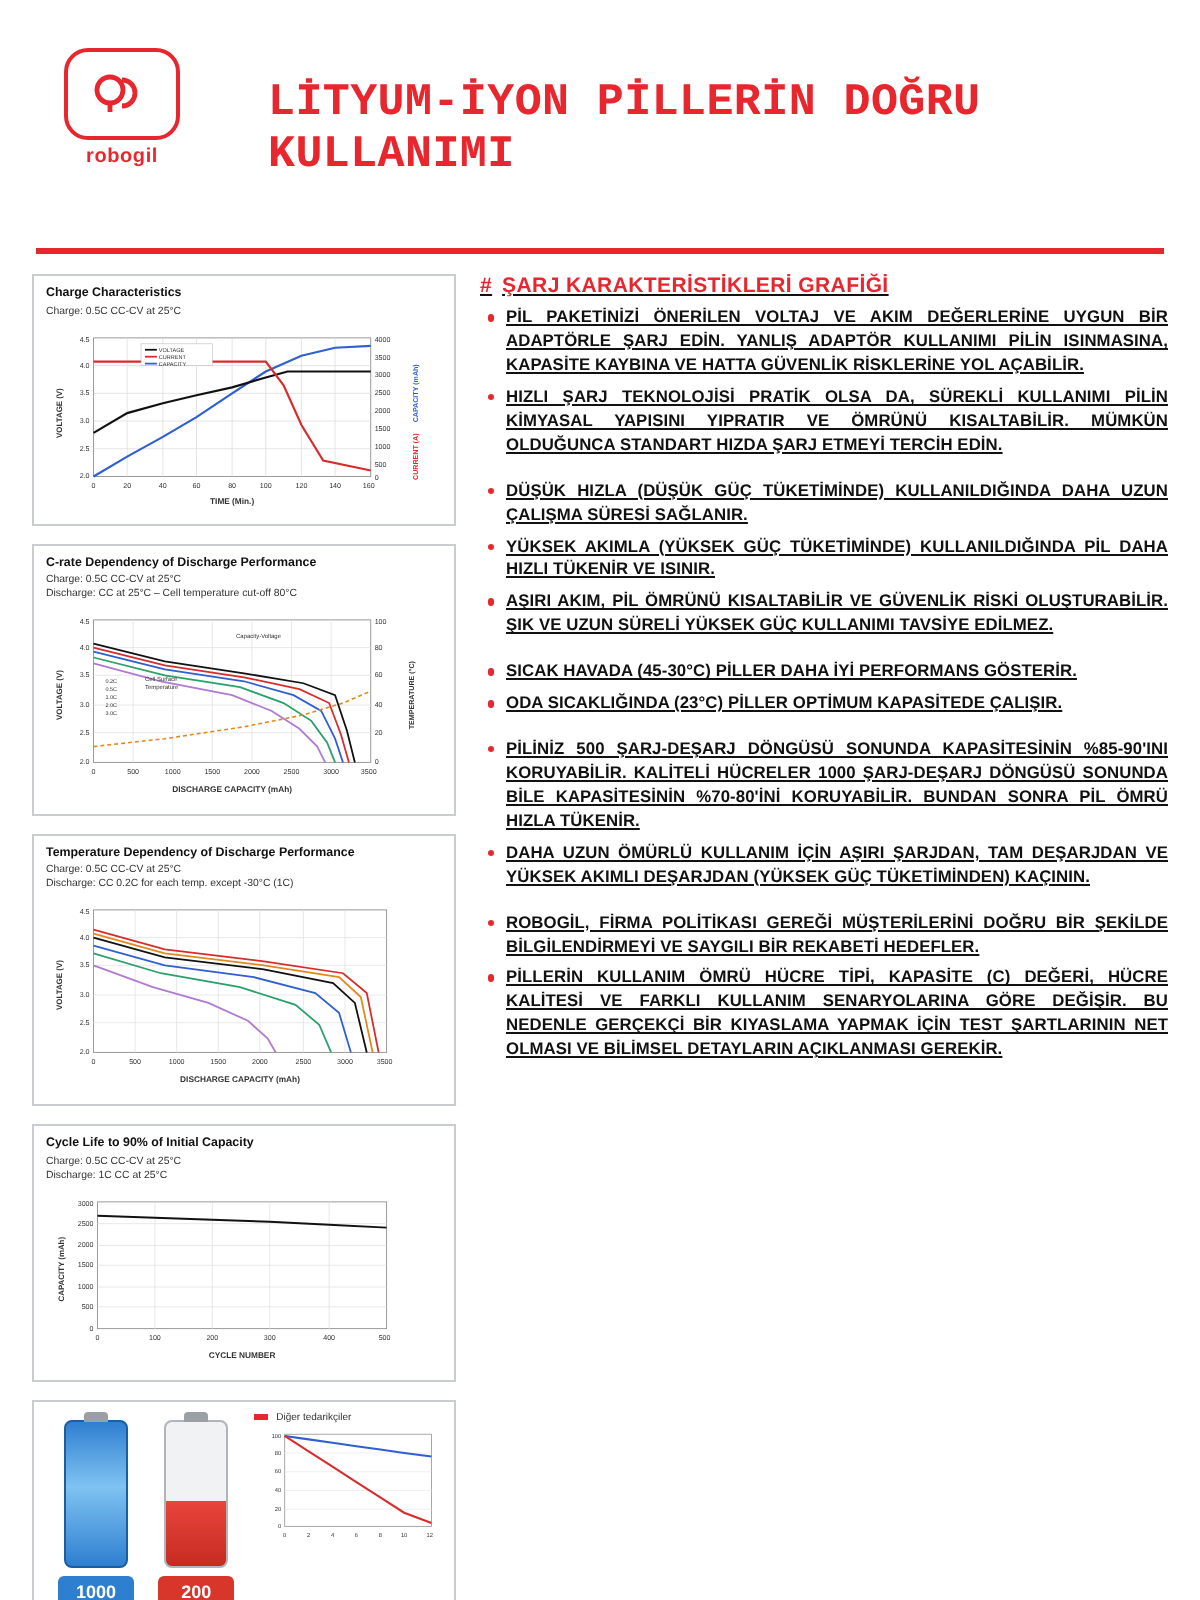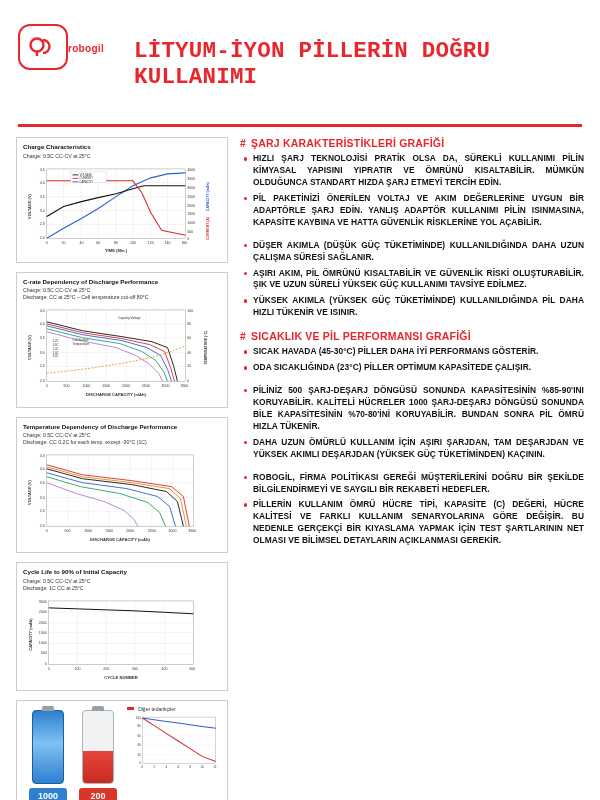--- a/index.html
+++ b/index.html
@@ -7,38 +7,38 @@
     width:600px;height:800px;
     background:#ffffff;
     font-family:"Liberation Sans", sans-serif;
     color:#111;
     overflow:hidden;
   }
   .page{position:relative;width:600px;height:800px;box-sizing:border-box;padding:14px 16px 10px 16px;}
 
   
   .header{display:flex;align-items:flex-start;gap:14px;padding:6px 2px 10px 2px;}
-  .logo-box{width:86px;flex:0 0 86px;display:flex;flex-direction:row;align-items:center;justify-content:center;padding-top:4px;}
+  .logo-box{width:86px;flex:0 0 86px;display:flex;flex-direction:column;align-items:center;justify-content:center;padding-top:4px;}
   .logo-mark{
     width:54px;height:42px;border:2px solid #E8262E;border-radius:12px;
     display:flex;align-items:center;justify-content:center;
   }
   .logo-mark svg{display:block;}
   .logo-word{font-size:10px;color:#E8262E;letter-spacing:.3px;margin-top:3px;font-weight:bold;}
   .title-wrap{flex:1 1 auto;padding-top:2px;}
   .main-title{
     color:#E8262E;font-size:22.5px;line-height:1.16;font-weight:bold;letter-spacing:.2px;
     text-transform:uppercase;margin:16px;font-family:Liberation Mono, monospace;
   }
   .header-rule{height:3px;background:#E8262E;margin:8px 2px 10px 2px;}
 
   
   .content{display:flex;gap:12px;align-items:flex-start;}
   .col-left{width:212px;flex:0 0 212px;}
-  .col-right{flex:1 1 auto;}
+  .col-right{flex:1 1 auto;text-decoration:underline;}
 
   
   .chart-card{border:1px solid #c9ccd1;background:#fff;padding:5px 6px 4px 6px;margin-bottom:9px;}
   .chart-title{font-size:6.2px;font-weight:bold;color:#111;line-height:1.35;margin-bottom:1px;}
   .chart-sub{font-size:5.2px;color:#333;line-height:1.35;}
   .chart-area{position:relative;margin-top:3px;}
   .chart-area svg{display:block;width:100%;height:auto;}
 
   
   .sec{margin-bottom:11px;}
@@ -379,35 +379,34 @@
         </div>
       </div>
 
     </div>
 
     <div class="col-right">
 
       <div class="sec">
         <h2 class="sec-head"><span class="hash">#</span><span>ŞARJ KARAKTERİSTİKLERİ GRAFİĞİ</span></h2>
         <ul class="bullets">
+          <li>PİL PAKETİNİZİ ÖNERİLEN VOLTAJ VE AKIM DEĞERLERİNE UYGUN BİR ADAPTÖRLE ŞARJ EDİN. YANLIŞ ADAPTÖR KULLANIMI PİLİN ISINMASINA, KAPASİTE KAYBINA VE HATTA GÜVENLİK RİSKLERİNE YOL AÇABİLİR.</li>
           <li>HIZLI ŞARJ TEKNOLOJİSİ PRATİK OLSA DA, SÜREKLİ KULLANIMI PİLİN KİMYASAL YAPISINI YIPRATIR VE ÖMRÜNÜ KISALTABİLİR. MÜMKÜN OLDUĞUNCA STANDART HIZDA ŞARJ ETMEYİ TERCİH EDİN.</li>
-          <li>PİL PAKETİNİZİ ÖNERİLEN VOLTAJ VE AKIM DEĞERLERİNE UYGUN BİR ADAPTÖRLE ŞARJ EDİN. YANLIŞ ADAPTÖR KULLANIMI PİLİN ISINMASINA, KAPASİTE KAYBINA VE HATTA GÜVENLİK RİSKLERİNE YOL AÇABİLİR.</li>
         </ul>
       </div>
 
       <div class="sec">
         <ul class="bullets">
-          <li>DÜŞER AKIMLA (DÜŞÜK GÜÇ TÜKETİMİNDE) KULLANILDIĞINDA DAHA UZUN ÇALIŞMA SÜRESİ SAĞLANIR.</li>
+          <li>DÜŞÜK HIZLA (DÜŞÜK GÜÇ TÜKETİMİNDE) KULLANILDIĞINDA DAHA UZUN ÇALIŞMA SÜRESİ SAĞLANIR.</li>
+          <li>YÜKSEK AKIMLA (YÜKSEK GÜÇ TÜKETİMİNDE) KULLANILDIĞINDA PİL DAHA HIZLI TÜKENİR VE ISINIR.</li>
           <li>AŞIRI AKIM, PİL ÖMRÜNÜ KISALTABİLİR VE GÜVENLİK RİSKİ OLUŞTURABİLİR. ŞIK VE UZUN SÜRELİ YÜKSEK GÜÇ KULLANIMI TAVSİYE EDİLMEZ.</li>
-          <li>YÜKSEK AKIMLA (YÜKSEK GÜÇ TÜKETİMİNDE) KULLANILDIĞINDA PİL DAHA HIZLI TÜKENİR VE ISINIR.</li>
         </ul>
       </div>
 
       <div class="sec">
-        <h2 class="sec-head"><span class="hash">#</span><span>SICAKLIK VE PİL PERFORMANSI GRAFİĞİ</span></h2>
         <ul class="bullets">
           <li>SICAK HAVADA (45-30°C) PİLLER DAHA İYİ PERFORMANS GÖSTERİR.</li>
           <li>ODA SICAKLIĞINDA (23°C) PİLLER OPTİMUM KAPASİTEDE ÇALIŞIR.</li>
         </ul>
       </div>
 
       <div class="sec">
         <ul class="bullets">
           <li>PİLİNİZ 500 ŞARJ-DEŞARJ DÖNGÜSÜ SONUNDA KAPASİTESİNİN %85-90'INI KORUYABİLİR. KALİTELİ HÜCRELER 1000 ŞARJ-DEŞARJ DÖNGÜSÜ SONUNDA BİLE KAPASİTESİNİN %70-80'İNİ KORUYABİLİR. BUNDAN SONRA PİL ÖMRÜ HIZLA TÜKENİR.</li>
           <li>DAHA UZUN ÖMÜRLÜ KULLANIM İÇİN AŞIRI ŞARJDAN, TAM DEŞARJDAN VE YÜKSEK AKIMLI DEŞARJDAN (YÜKSEK GÜÇ TÜKETİMİNDEN) KAÇININ.</li>

